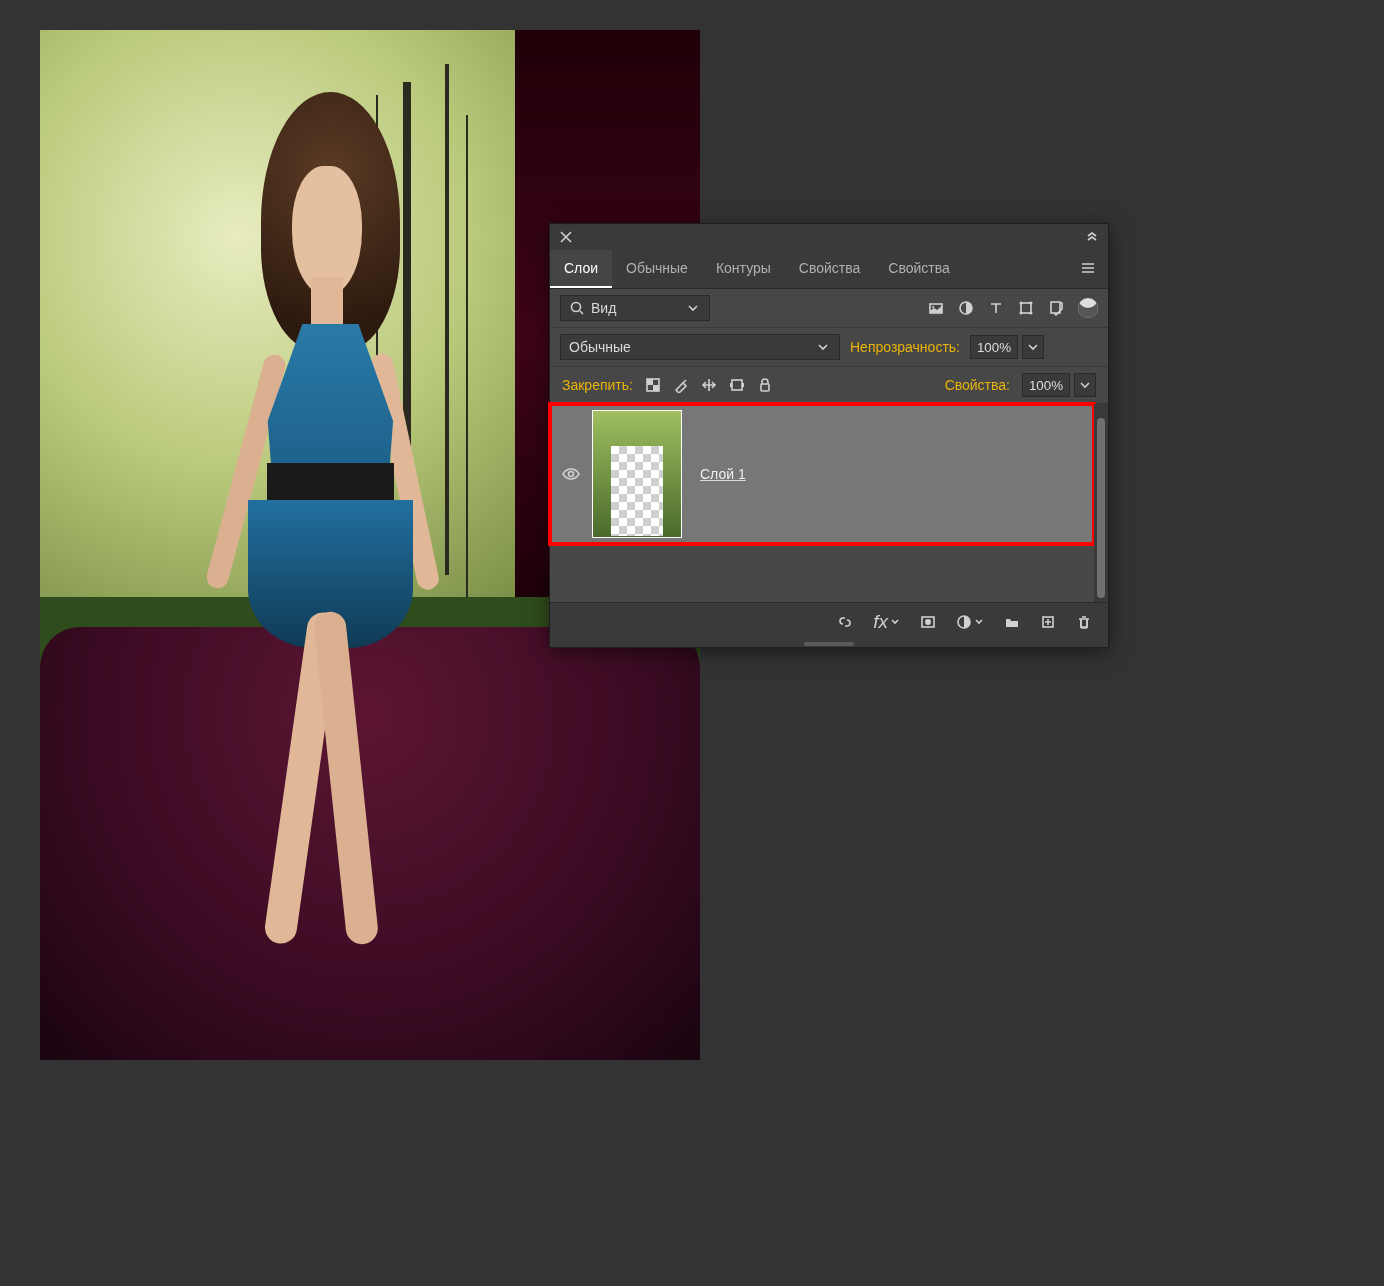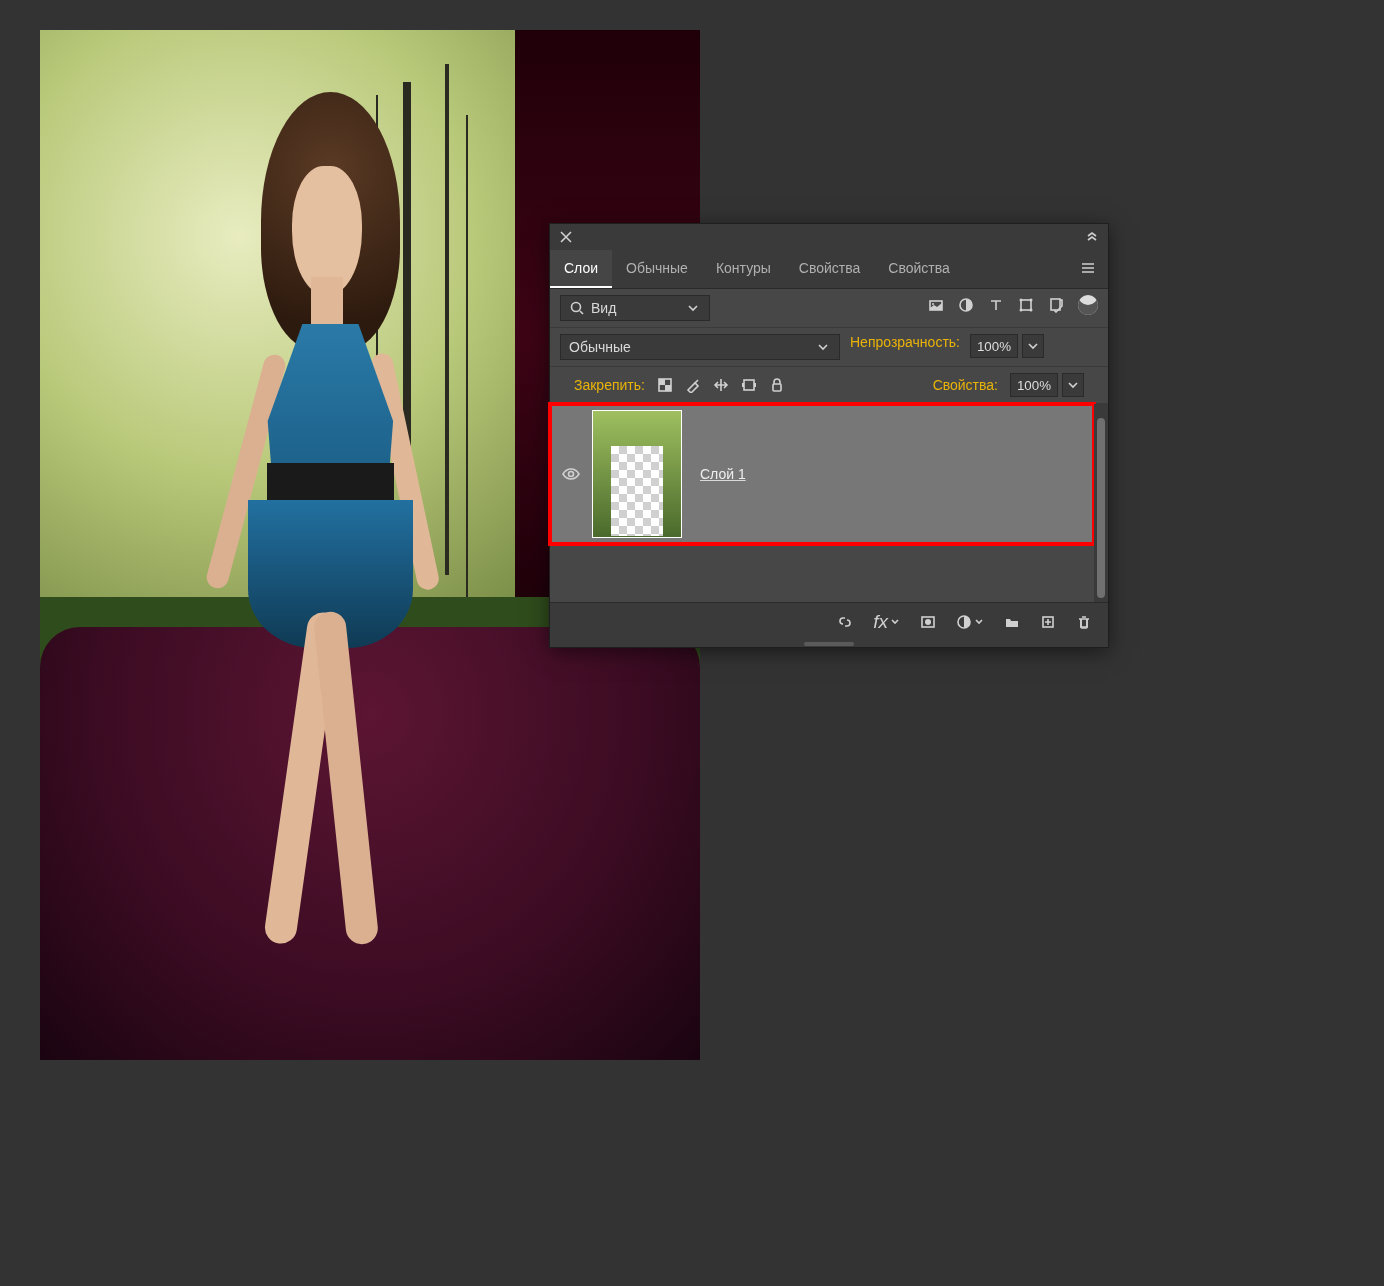--- a/index.html
+++ b/index.html
@@ -46,36 +46,36 @@
     height:26px; background:#3a3a3a; display:flex; align-items:center;
     padding:0 8px; justify-content:space-between;
   }
   .tabs {
     display:flex; align-items:stretch; background:#3a3a3a; border-bottom:1px solid #2a2a2a;
   }
   .tab { padding:10px 14px; color:#b0b0b0; cursor:default; }
   .tab.active { color:#ffffff; border-bottom:2px solid #fff; background:#454545;}
   .hamburger { margin-left:auto; padding:10px 12px; }
 
-  .row { display:flex; align-items:flex-start; padding:6px 10px; gap:10px; border-bottom:1px solid #3a3a3a;}
+  .row { display:flex; align-items:center; padding:6px 10px; gap:10px; border-bottom:1px solid #3a3a3a;}
   .dropdown {
     display:flex; align-items:center; gap:6px;
     background:#3a3a3a; border:1px solid #2a2a2a; height:26px; padding:0 8px;
   }
   .dropdown .chev { margin-left:auto; }
   .filter-dd { width:150px; }
   .filter-icons { display:flex; gap:14px; margin-left:auto; align-items:center;}
   .toggle { width:20px; height:20px; border-radius:10px; background:#ddd; box-shadow:inset 0 -10px 0 #555;}
   .blend-dd { flex:1; max-width:280px;gap:48px;}
   .label { color:#eab308;}
   .pct-field { display:flex; align-items:center; gap:4px;}
   .pct-field input{ width:48px; height:24px; background:#3a3a3a; border:1px solid #2a2a2a; color:#ddd; text-align:center;}
   .chev-btn{ width:22px; height:24px; background:#3a3a3a; border:1px solid #2a2a2a; display:flex;align-items:center;justify-content:center;}
 
-  .lock-row { display:flex; align-items:center; padding:6px 24px; gap:12px; border-bottom:1px solid #3a3a3a;}
+  .lock-row { display:flex; align-items:center; padding:6px 12px; gap:12px; border-bottom:1px solid #3a3a3a;}
 
   .layers-area { display:flex; }
   .layers-list { flex:1; }
   .layer-row {
     display:flex; align-items:center; min-height:140px;
     border-bottom:1px solid #3a3a3a; padding:4px 8px 4px 0;
     background:#6a6a6a;
     text-decoration:underline;
   }
   .layer-row.highlight { outline:4px solid #ff0000; outline-offset:-2px; background:#777;}

